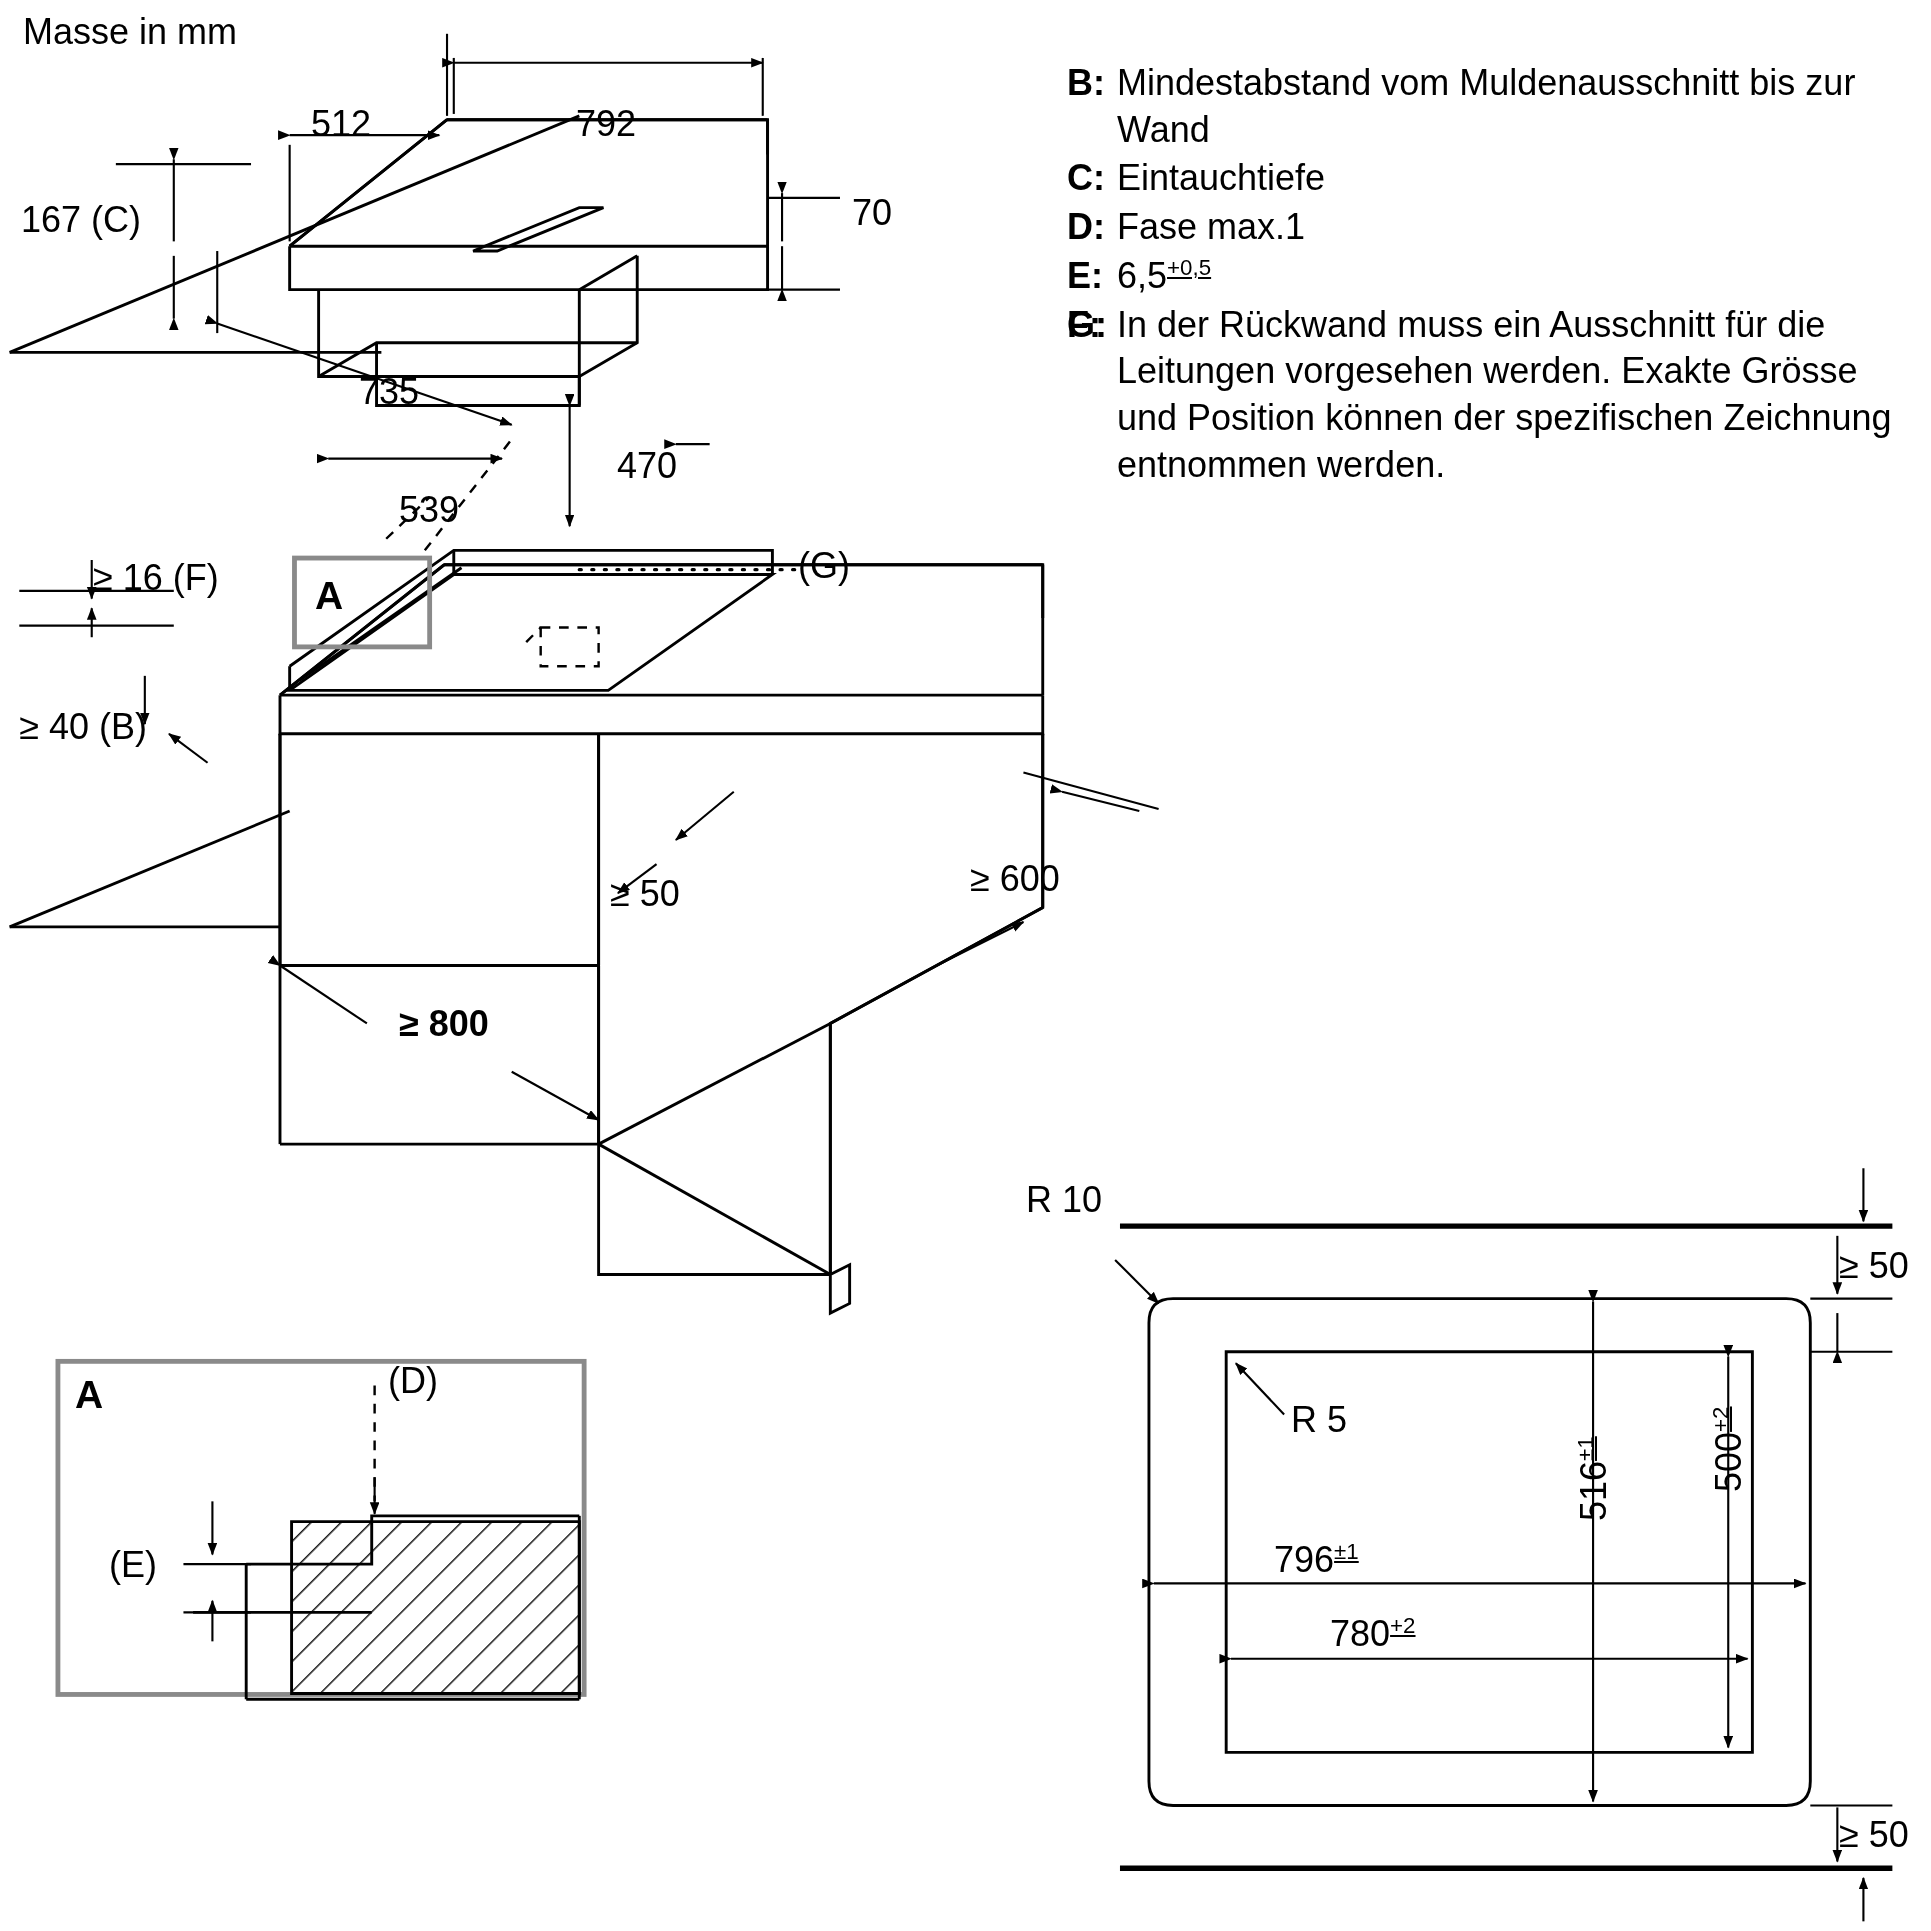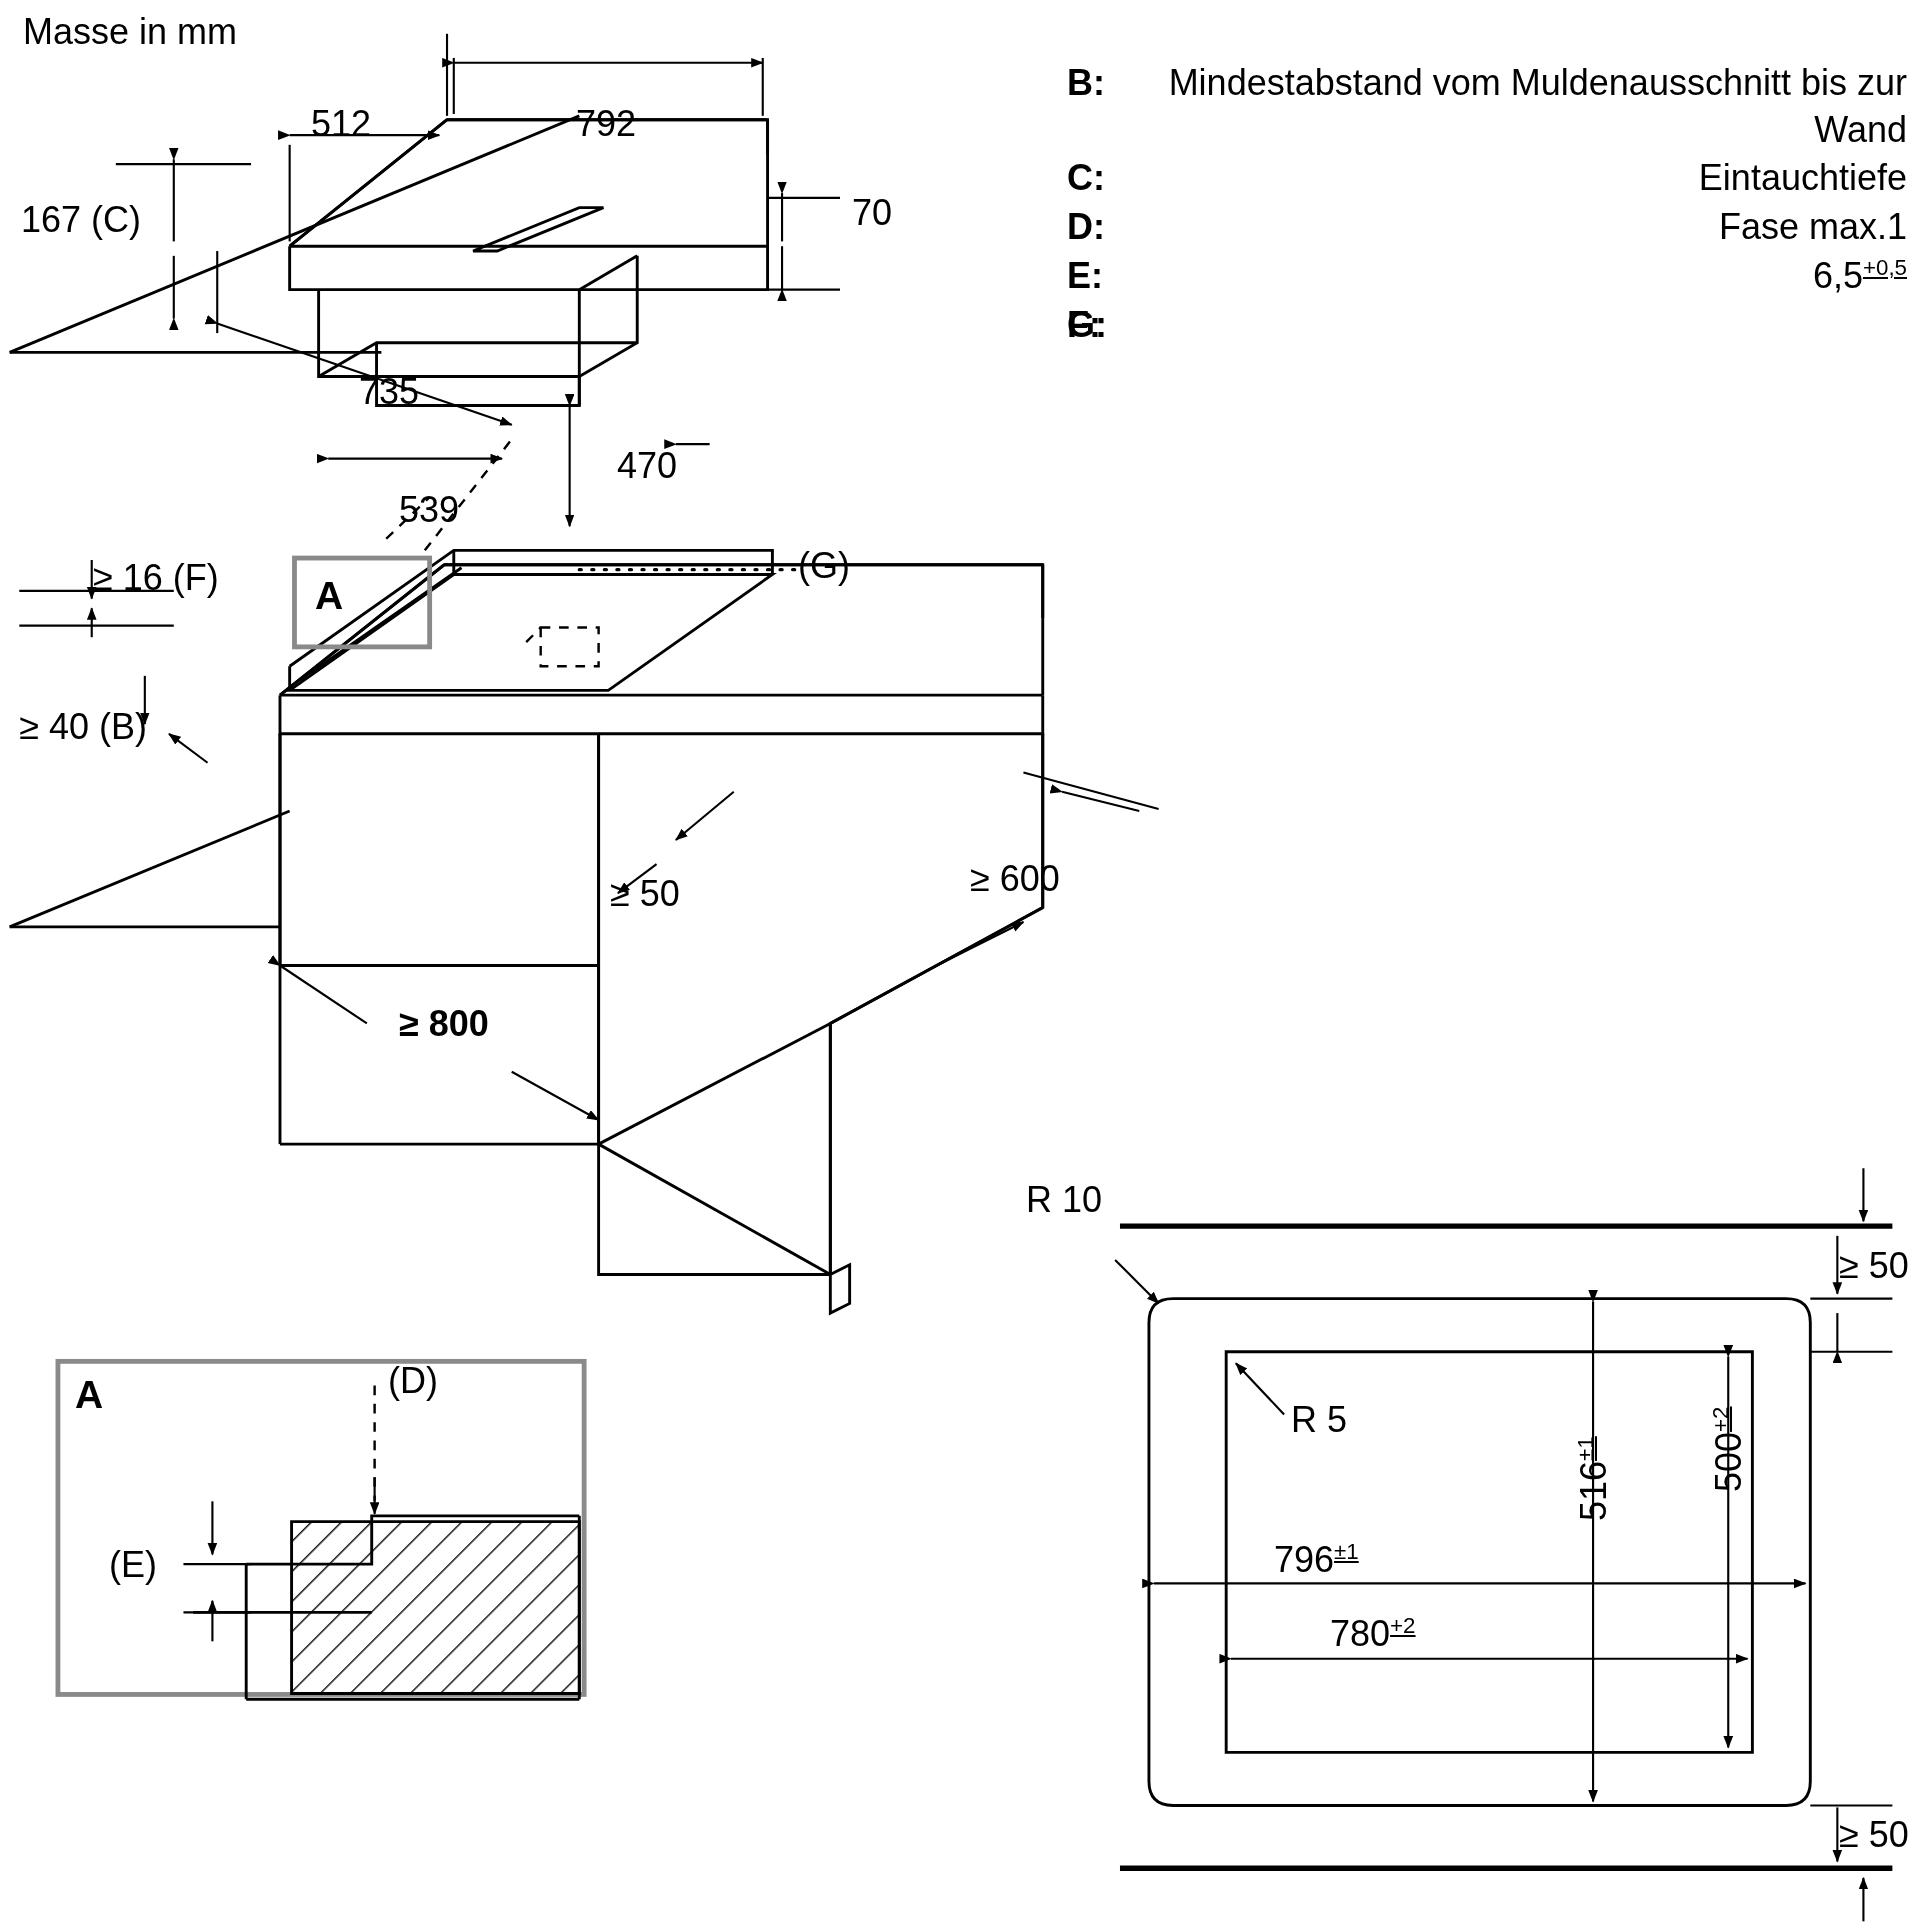--- a/index.html
+++ b/index.html
@@ -13,21 +13,20 @@
     position: relative;
     font-family: "Liberation Sans", sans-serif;
     color: #000000;
     overflow: hidden;
   }
   #stage {
     position: absolute;
     left: 0; top: 0;
     width: 1931px;
     height: 1931px;
-    text-align: right;
   }
   .txt {
     position: absolute;
     white-space: nowrap;
     font-family: "Liberation Sans", sans-serif;
     color: #000;
     line-height: 1.12;
   }
   .t-title { font-size: 36px; }
   .t-dim   { font-size: 36px; }
@@ -92,20 +91,21 @@
     </div>
     <div class="legend-row">
       <span class="legend-key"><span>E</span>:</span>
       <span>6,5</span><span class="sup">+0,5</span>
     </div>
     <div class="legend-row">
       <span class="legend-key"><span>F</span>:</span>
     </div>
     <div class="legend-row">
       <span class="legend-key"><span>G</span>:</span>
+      <span>In der Rückwand muss ein Ausschnitt für die Leitungen vorgesehen werden. Exakte Grösse und Position können der spezifischen Zeichnung entnommen werden.</span>
     </div>
   </div>
 
   <svg width="1931" height="1931" viewBox="0 0 2000 2000">
     <defs>
       <marker id="ah" markerWidth="14" markerHeight="14" refX="12" refY="5" orient="auto" markerUnits="userSpaceOnUse">
         <path d="M0,0 L13,5 L0,10 z" fill="#000"></path>
       </marker>
       <marker id="ahs" markerWidth="12" markerHeight="12" refX="10" refY="4.5" orient="auto" markerUnits="userSpaceOnUse">
         <path d="M0,0 L11,4.5 L0,9 z" fill="#000"></path>

